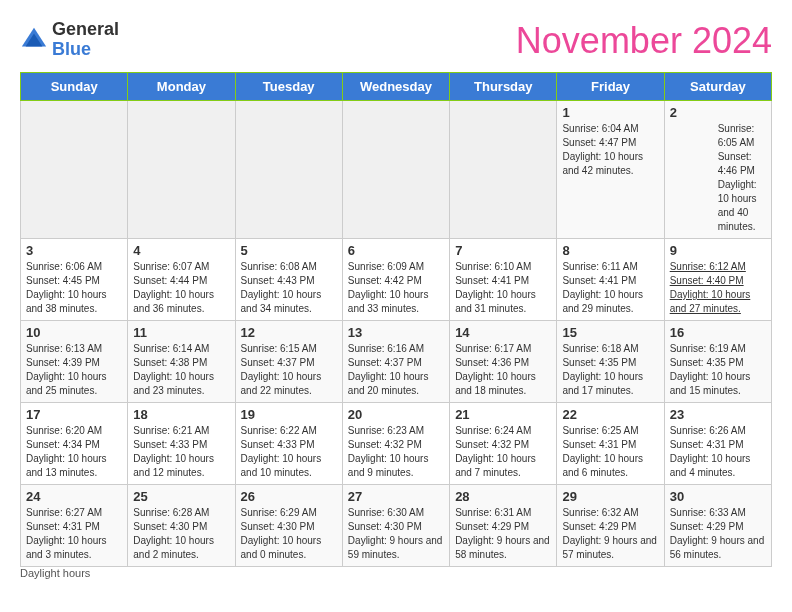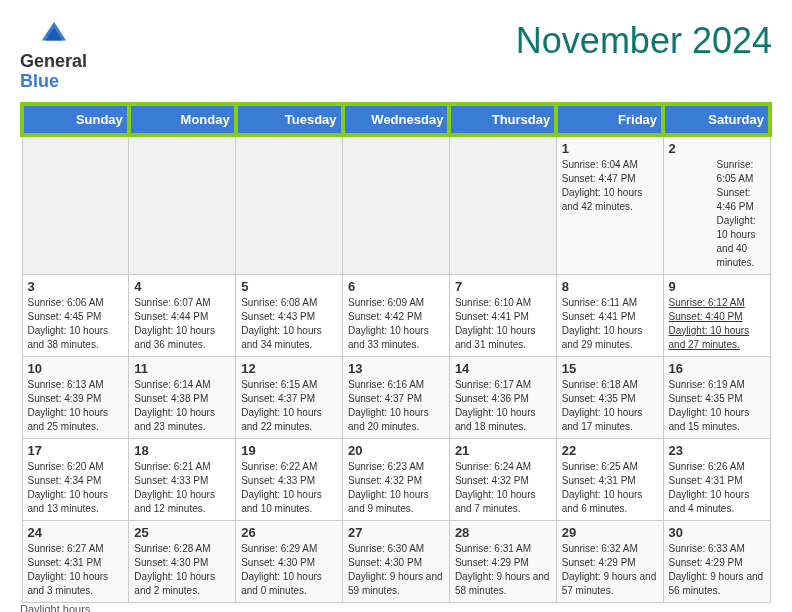--- a/index.html
+++ b/index.html
@@ -13,21 +13,20 @@
     .header {
       display: flex;
       justify-content: space-between;
       align-items: flex-start;
       margin-bottom: 10px;
     }
     .logo {
       display: flex;
       align-items: center;
       gap: 4px;
-      flex-direction: column;
     }
     .logo-text {
       display: flex;
       flex-direction: column;
       line-height: 1.1;
     }
     .logo-general {
       font-size: 18px;
       font-weight: bold;
       color: #333;
@@ -40,38 +39,38 @@
     .logo-icon {
       width: 28px;
       height: 28px;
     }
     .title-block {
       text-align: right;
     }
     .month-title {
       font-size: 36px;
       font-weight: normal;
-      color: #0f766e;
+      color: #ec4899;
     }
     .location {
       font-size: 16px;
       color: #555;
     }
     .calendar {
       width: 100%;
       border-collapse: collapse;
     }
     .calendar thead tr th {
       background-color: #3a7bd5;
       color: #fff;
       font-size: 13px;
       font-weight: bold;
       padding: 6px 4px;
-      text-align: right;
-      border: 4px solid #84cc16;
+      text-align: center;
+      border: 1px solid #84cc16;
     }
     .calendar tbody tr td {
       vertical-align: top;
       border: 1px solid #ccc;
       padding: 4px 5px;
       width: 14.28%;
       min-height: 80px;
       background: #fff;
       font-size: 10.5px;
       color: #333;

